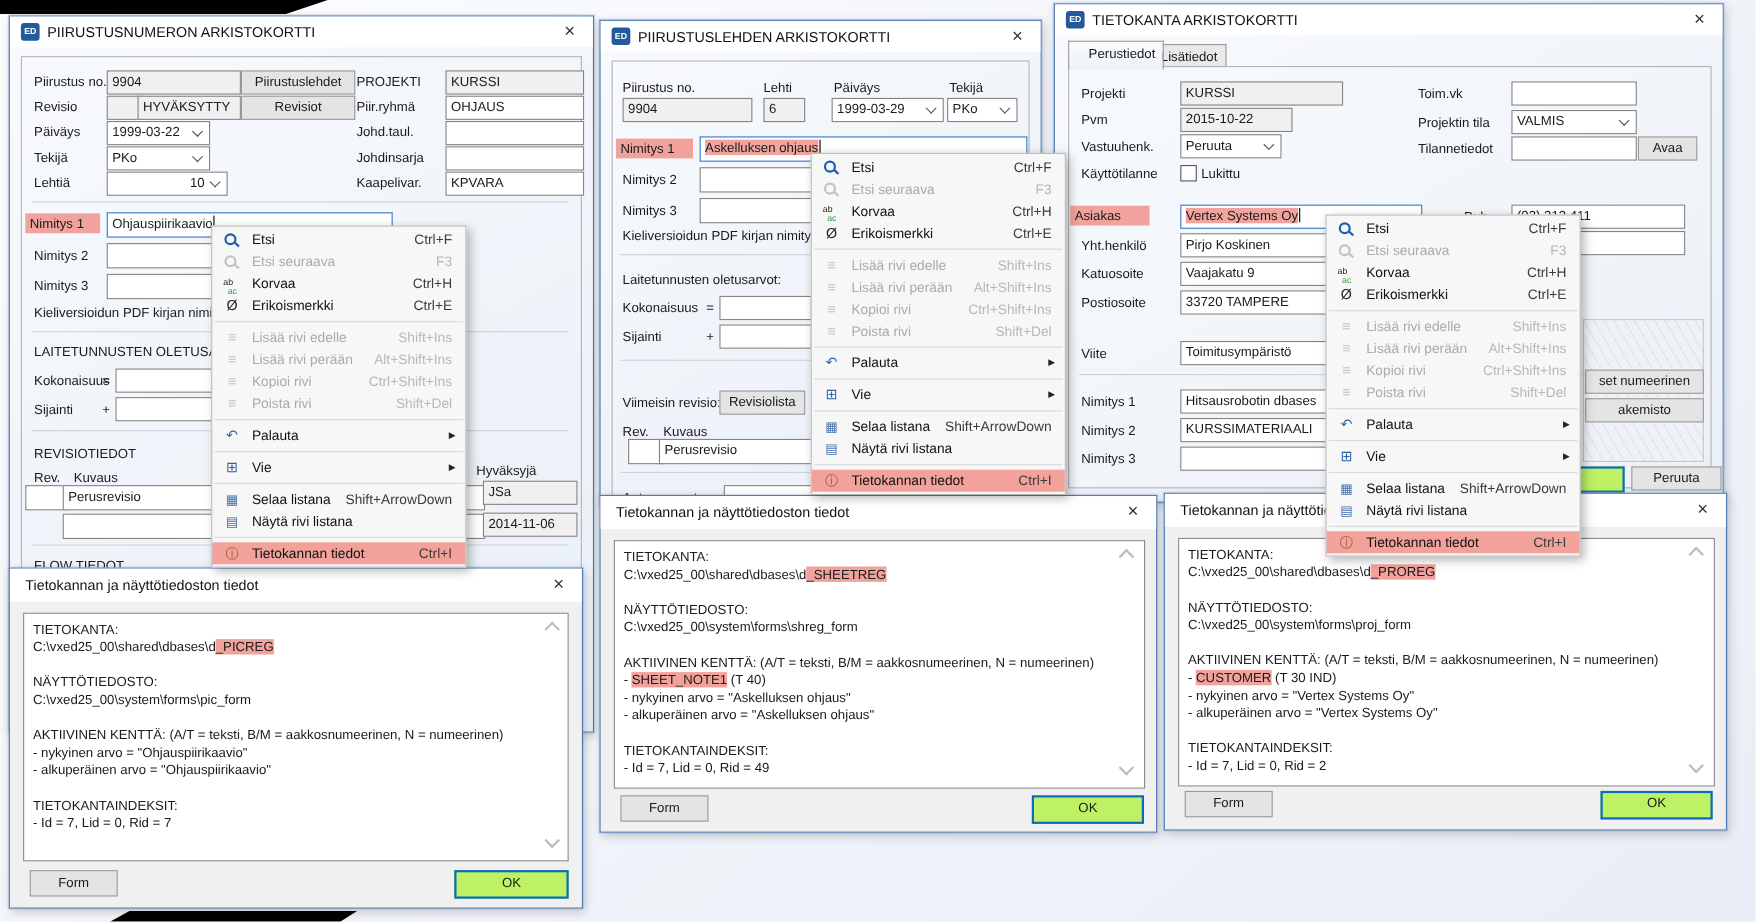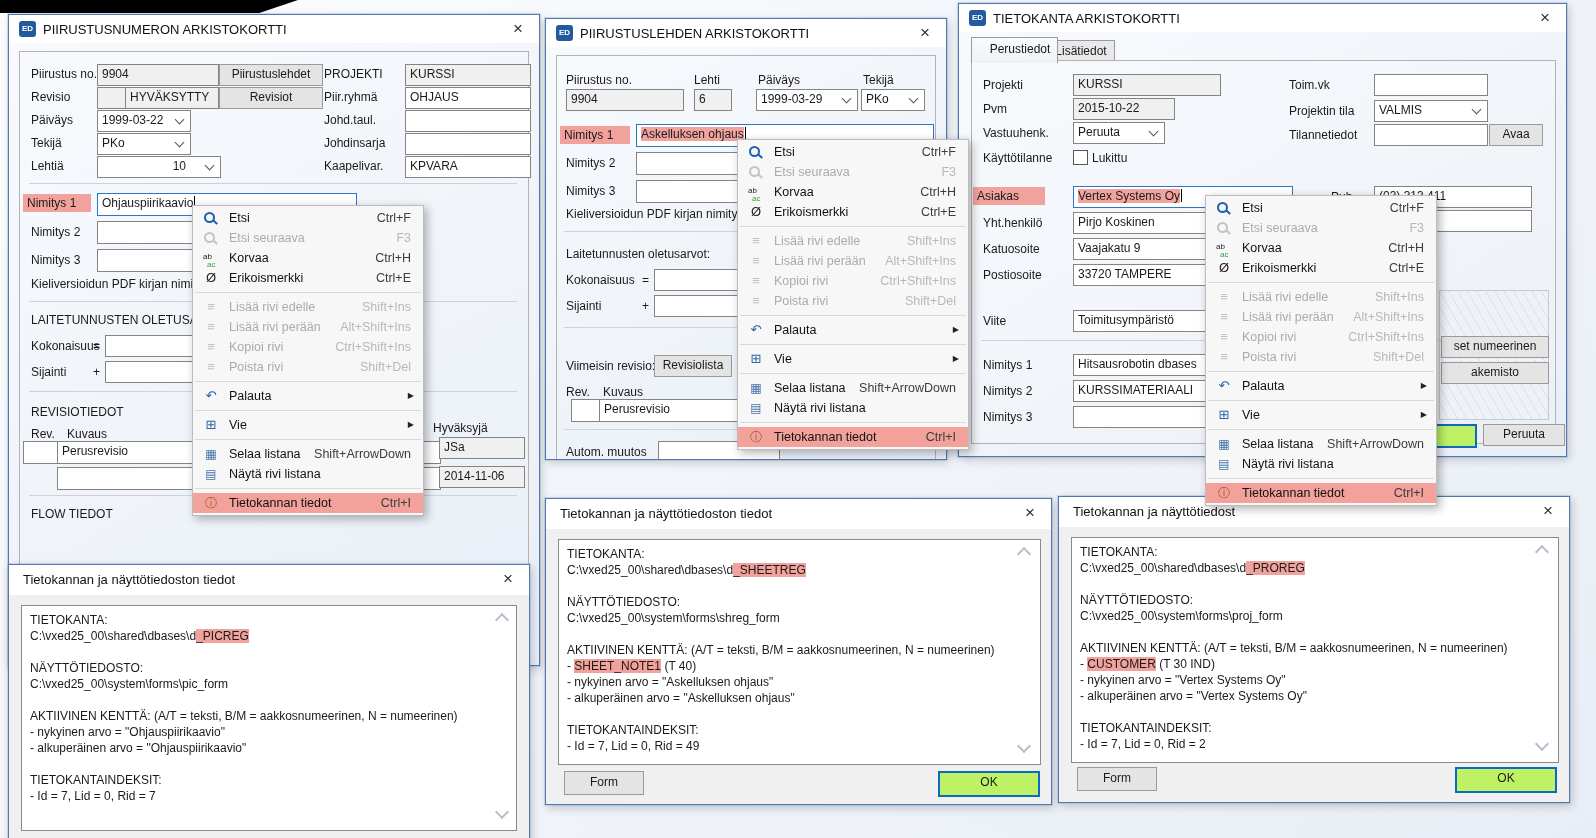--- a/index.html
+++ b/index.html
@@ -34,21 +34,21 @@
   .sepln{position:absolute;height:1px;background:#cdd2da;}
   .cb{position:absolute;width:13px;height:13px;background:#fff;border:1px solid #555;}
   .tab{position:absolute;font-size:12px;text-align:center;border:1px solid #9a9a9a;border-bottom:none;
        background:#e9e9e9;height:21px;line-height:20px;top:36px;}
   .tab.active{top:33px;height:25px;background:linear-gradient(#f9fbfd,#eef1f6);z-index:2;line-height:23px;padding-left:11px;}
   .pattern{position:absolute;border:1px solid #c4c9d0;
        background:repeating-linear-gradient(60deg,#eef1f6 0 7px,#dde3ec 7px 8px),
                   repeating-linear-gradient(-60deg,rgba(238,241,246,.5) 0 7px,rgba(205,212,223,.5) 7px 8px);}
   
   .dlg{position:absolute;background:#f0f0f0;border:1px solid #4f7ab3;z-index:20;
-       box-shadow:0 0 0 1px rgba(120,150,195,.28),2px 3px 9px rgba(0,0,0,.2);margin-top:48px;}
+       box-shadow:0 0 0 1px rgba(120,150,195,.28),2px 3px 9px rgba(0,0,0,.2);}
   .dlg .ttext{left:14px;}
   .dbody{position:absolute;background:#fff;border:1px solid #8a8a8a;font-size:12px;line-height:16px;
        padding:6px 22px 6px 8px;overflow:hidden;}
   .dlg-line{min-height:16px;white-space:nowrap;}
   .dlg-line .hl{background:#f2a29c;}
   .chev{position:absolute;width:8px;height:8px;border-left:2px solid #b4bfca;border-top:2px solid #b4bfca;}
   .chev.up{transform:rotate(45deg);}
   .chev.down{transform:rotate(225deg);}
   
   .menu{position:absolute;width:230px;background:#f7f7f7;border:1px solid #bcbcbc;padding:2px 0;
@@ -113,21 +113,21 @@
   <div class="fld dd" style="left:88px;top:95px;width:84px">1999-03-22</div>
   <div class="lbl" style="left:315px;top:98px">Johd.taul.</div>
   <div class="fld" style="left:396px;top:95px;width:116px"></div>
 
   <div class="lbl" style="left:22px;top:121px">Tekijä</div>
   <div class="fld dd" style="left:88px;top:118px;width:84px">PKo</div>
   <div class="lbl" style="left:315px;top:121px">Johdinsarja</div>
   <div class="fld" style="left:396px;top:118px;width:116px"></div>
 
   <div class="lbl" style="left:22px;top:144px">Lehtiä</div>
-  <div class="fld dd" style="left:88px;top:141px;width:84px;text-align:right;padding-right:34px">10</div>
+  <div class="fld dd" style="left:88px;top:141px;width:84px;text-align:right;padding-right:20px">10</div>
   <div class="lbl" style="left:315px;top:144px">Kaapelivar.</div>
   <div class="fld" style="left:396px;top:141px;width:116px">KPVARA</div>
 
   <div class="sepln" style="left:20px;top:168px;width:488px"></div>
 
   <div class="hlbl" style="left:14px;top:179px;width:60px">Nimitys 1</div>
   <div class="fld focus" style="left:88px;top:178px;width:250px;height:21px"><span>Ohjauspiirikaavio</span><span class="caret"></span></div>
   <div class="lbl" style="left:22px;top:210px">Nimitys 2</div>
   <div class="fld" style="left:88px;top:206px;width:250px;height:21px"></div>
   <div class="lbl" style="left:22px;top:238px">Nimitys 3</div>

